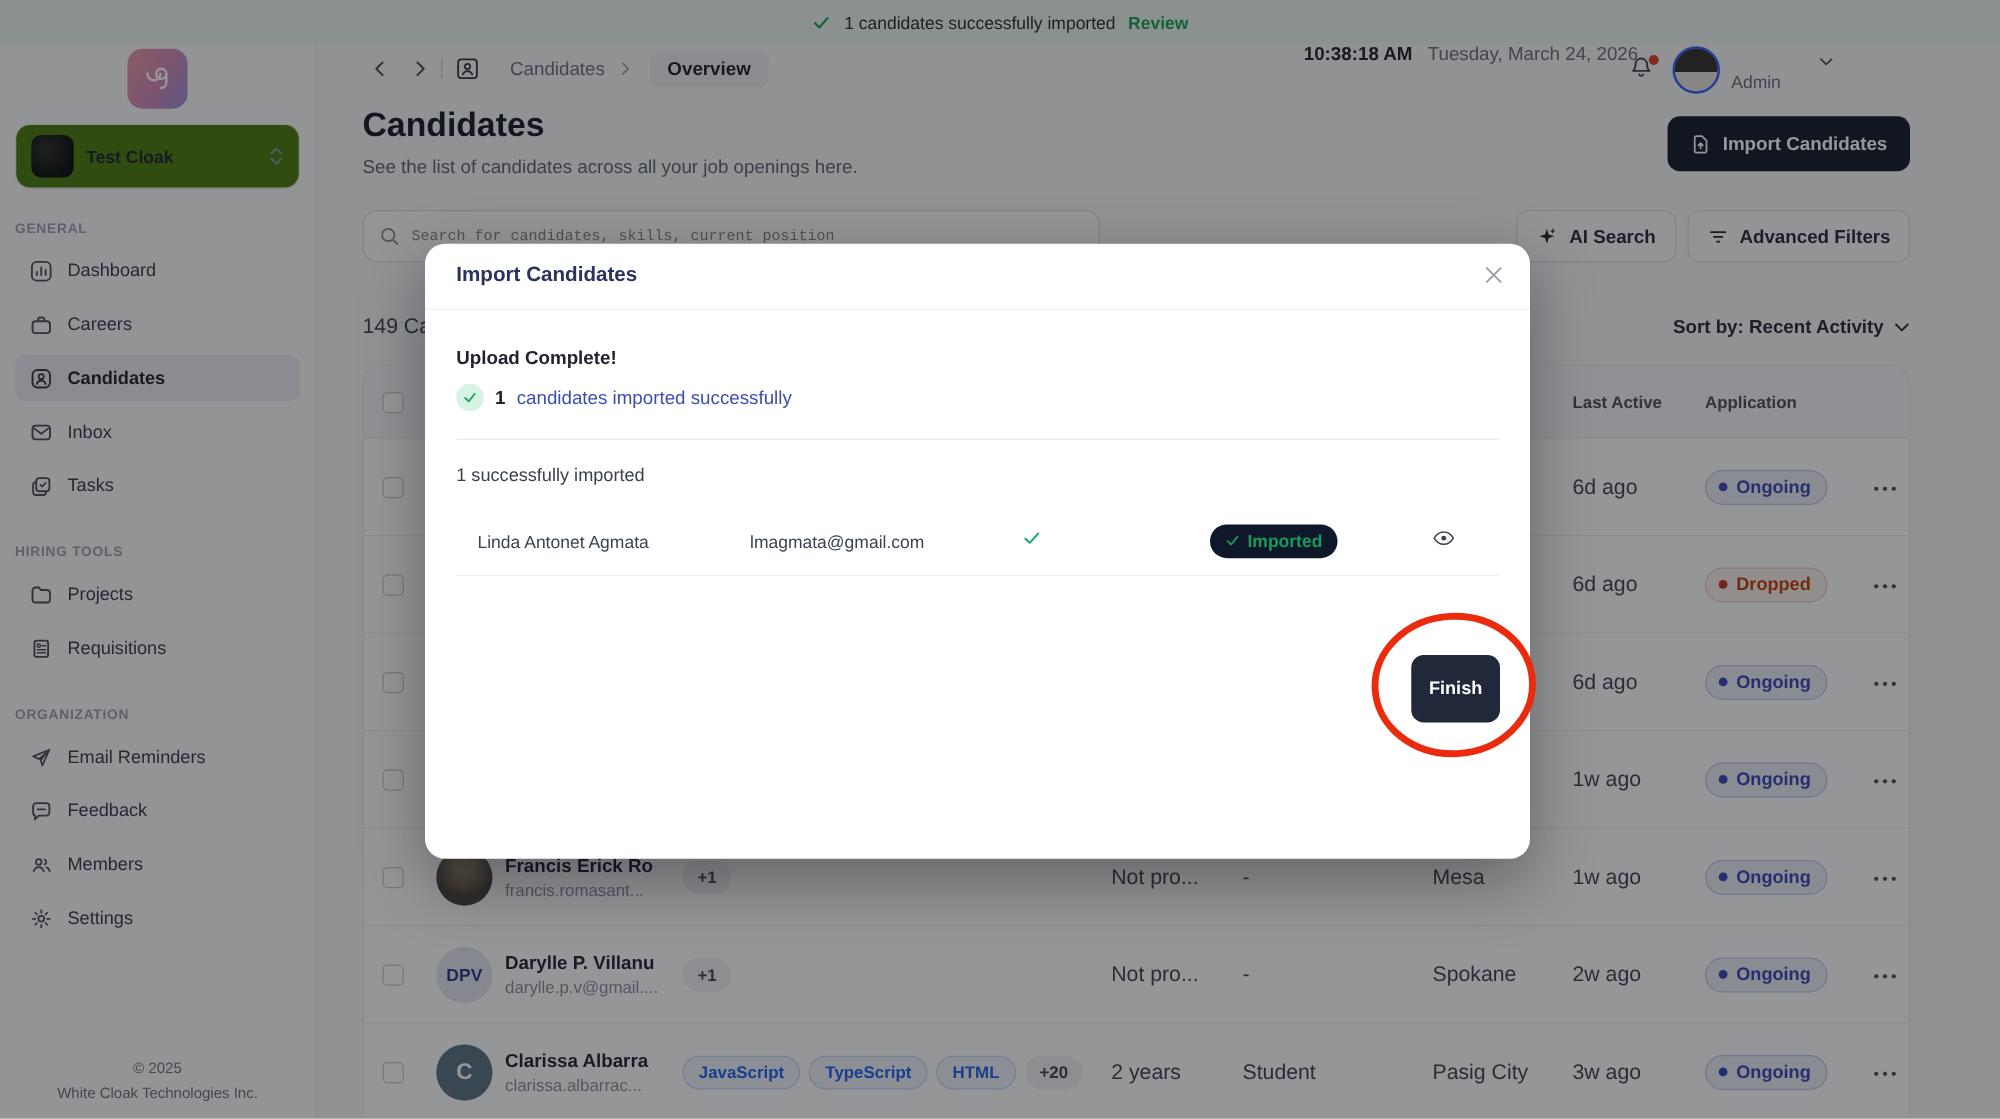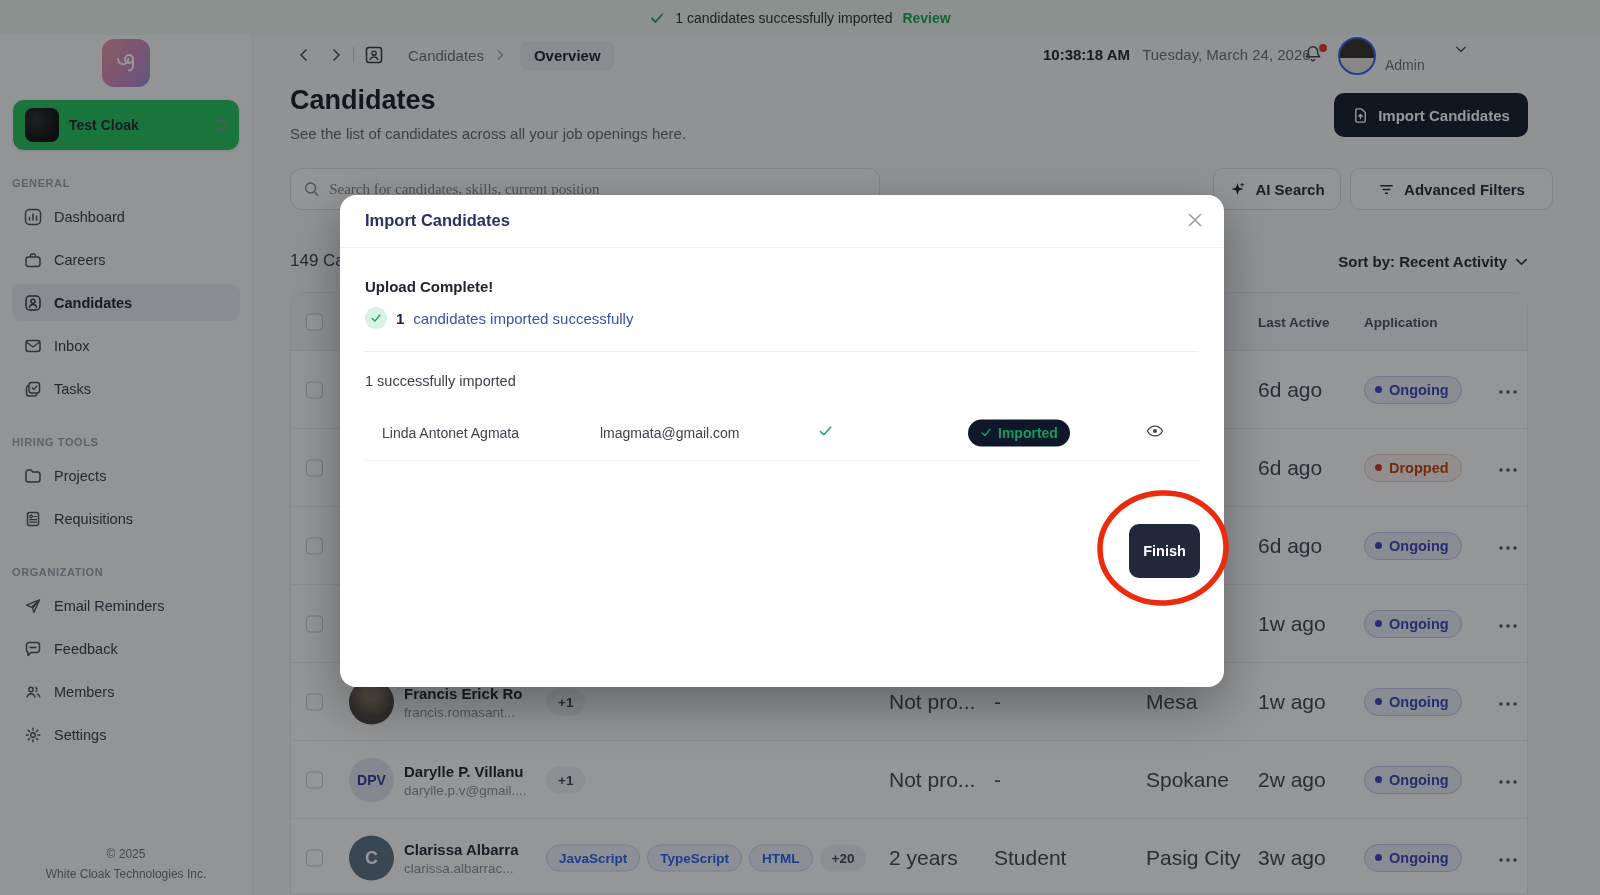--- a/index.html
+++ b/index.html
@@ -15,21 +15,21 @@
 
   
   .app { position:absolute; top:35px; left:0; width:1600px; height:860px; display:flex; z-index:1; }
 
   
   .sidebar { width:253px; height:860px; background:#fbfbfd; border-right:1px solid #eef0f3;
     display:flex; flex-direction:column; position:relative; }
   .logo { width:48px; height:48px; border-radius:12px; margin:4px auto 8px auto;
     background:linear-gradient(125deg,#e59aa2 0%,#d98bb8 45%,#9f8ed9 100%);
     display:flex; align-items:center; justify-content:center; }
-  .workspace { margin:4px 12px 0 12px; height:52px; background:#22c55e; border:1px solid #f0f1f4;
+  .workspace { margin:4px 12px 0 12px; height:52px; background:#4d7c0f; border:1px solid #f0f1f4;
     border-radius:12px; display:flex; align-items:center; padding:0 12px; gap:10px; cursor:pointer;
     box-shadow:0 1px 2px rgba(20,24,33,.04); }
   .ws-avatar { width:34px; height:34px; border-radius:8px;
     background:radial-gradient(circle at 35% 35%, #2e2e2e 0%, #0d0d0d 70%); }
   .ws-name { font-size:14px; font-weight:bold; color:#20252f; flex:1; }
   .sec-label { font-size:11px; font-weight:bold; letter-spacing:.6px; color:#9ba1ac; margin:26px 0 6px 12px; }
   .nav-item { display:flex; align-items:center; gap:12px; height:37px; margin:3px 12px; padding:0 12px;
     border-radius:9px; cursor:pointer; }
   .nav-item.active { background:#ecedf4; }
   .nav-label { font-size:14.5px; color:#363c49; }
@@ -41,65 +41,65 @@
 
   
   .main { position:relative; width:1347px; height:860px; background:#f7f8fa; }
 
   .breadcrumb { position:absolute; left:44px; top:6px; height:28px; display:flex; align-items:center; gap:10px; }
   .bc-divider { width:1px; height:16px; background:#c9ccd3; }
   .bc-section { font-size:15px; color:#6a707d; margin-left:14px; }
   .bc-pill { font-size:15px; font-weight:bold; color:#1c212c; background:#edeef2; border-radius:8px;
     padding:6px 14px; margin-left:4px; }
 
-  .clock { position:absolute; top:11px; left:790px; font-size:15px; }
+  .clock { position:absolute; top:0; left:790px; font-size:15px; }
   .clock .t { color:#20252f; font-weight:bold; }
   .clock .d { color:#6a707d; margin-left:8px; font-weight:normal; }
   .bell { position:absolute; top:9px; left:1050px; width:22px; height:22px; cursor:pointer; }
   .bell .dot { position:absolute; top:0; right:-2px; width:8px; height:8px; border-radius:4px; background:#e23b2e; }
   .avatar { position:absolute; top:2px; left:1085px; width:38px; height:38px; border-radius:50%;
     border:2px solid #3b63f3; overflow:hidden; cursor:pointer;
     background:linear-gradient(180deg,#35312e 55%, #e8e4df 55%); }
   .user-role { position:absolute; top:22px; left:1132px; font-size:14px; color:#6a707d; }
   .user-chevron { position:absolute; top:8px; left:1202px; }
 
   .page-title { position:absolute; left:37px; top:50px; font-size:27px; font-weight:bold; color:#161b26; }
   .page-sub { position:absolute; left:37px; top:90px; font-size:15px; color:#5f6673; }
   .btn-dark { position:absolute; left:1081px; top:58px; width:194px; height:44px; background:#151c2c;
     border-radius:10px; color:#fff; display:flex; align-items:center; justify-content:center; gap:9px;
     font-size:15px; font-weight:bold; cursor:pointer; }
 
   .search { position:absolute; left:37px; top:133px; width:590px; height:42px; background:#fdfdfe;
     border:1px solid #d9dde4; border-radius:12px; display:flex; align-items:center; padding:0 12px; gap:9px; }
-  .search input { border:none; outline:none; background:transparent; font-size:15px; color:#30343d;
-    width:100%; font-family:Liberation Serif, serif; }
+  .search input { border:none; outline:none; background:transparent; font-size:12px; color:#30343d;
+    width:100%; font-family:Liberation Mono, monospace; }
   .search input::placeholder { color:#80868f; }
 
   .btn-light { position:absolute; top:133px; height:42px; background:#fcfcfd; border:1px solid #d9dde4;
     border-radius:10px; display:flex; align-items:center; justify-content:center; gap:9px;
     font-size:15px; font-weight:bold; color:#272d39; cursor:pointer; }
   .btn-ai { left:960px; width:128px; }
-  .btn-filters { left:1097px; width:203px; }
+  .btn-filters { left:1097px; width:178px; }
 
   .count { position:absolute; left:37px; top:216px; font-size:17px; color:#3c4250; }
   .sortby { position:absolute; right:72px; top:218px; font-size:15px; font-weight:bold; color:#262c38;
     display:flex; align-items:center; gap:8px; cursor:pointer; }
 
   
   .card { position:absolute; left:37px; top:257px; width:1238px; height:603px; background:#ffffff;
     border:1px solid #e7e9ed; border-radius:14px 14px 0 0; overflow:hidden; }
   .thead { position:relative; height:58px; background:#f6f7f9; border-bottom:1px solid #e7e9ed; }
   .trow { position:relative; height:78px; border-bottom:1px solid #edeef1; background:#fff; }
   .cell { position:absolute; top:50%; transform:translateY(-50%); }
   .c-check { left:15px; } .c-avatar { left:58px; } .c-name { left:113px; width:150px; overflow:hidden; }
   .c-skill { left:255px; display:flex; gap:7px; align-items:center; }
   .c-exp { left:598px; } .c-pos { left:703px; } .c-loc { left:855px; }
   .c-last { left:967px; } .c-app { left:1073px; } .c-dots { left:1207px; cursor:pointer; }
   .th-label { font-size:13.5px; font-weight:bold; color:#4b515c; }
-  .td-text { font-size:21px; color:#3f4653; white-space:nowrap; }
+  .td-text { font-size:17px; color:#3f4653; white-space:nowrap; }
   .checkbox { width:17px; height:17px; border:1.5px solid #c5cad3; border-radius:4px; background:#fff; cursor:pointer; }
   .row-avatar { width:45px; height:45px; border-radius:50%; }
   .av-photo { background:radial-gradient(circle at 50% 32%, #8a7b63 16%, #4a443f 62%); }
   .av-dpv { background:#e4e7f2; display:flex; align-items:center; justify-content:center;
     font-size:14px; font-weight:bold; color:#2b3a8f; }
   .av-c { background:#5b7284; display:flex; align-items:center; justify-content:center;
     font-size:18px; font-weight:bold; color:#fff; }
   .nm { font-size:15px; font-weight:bold; color:#1f2530; white-space:nowrap; }
   .em { font-size:13.5px; color:#8a919e; white-space:nowrap; margin-top:3px; }
   .chip { height:27px; border-radius:14px; padding:0 12px; display:flex; align-items:center;

